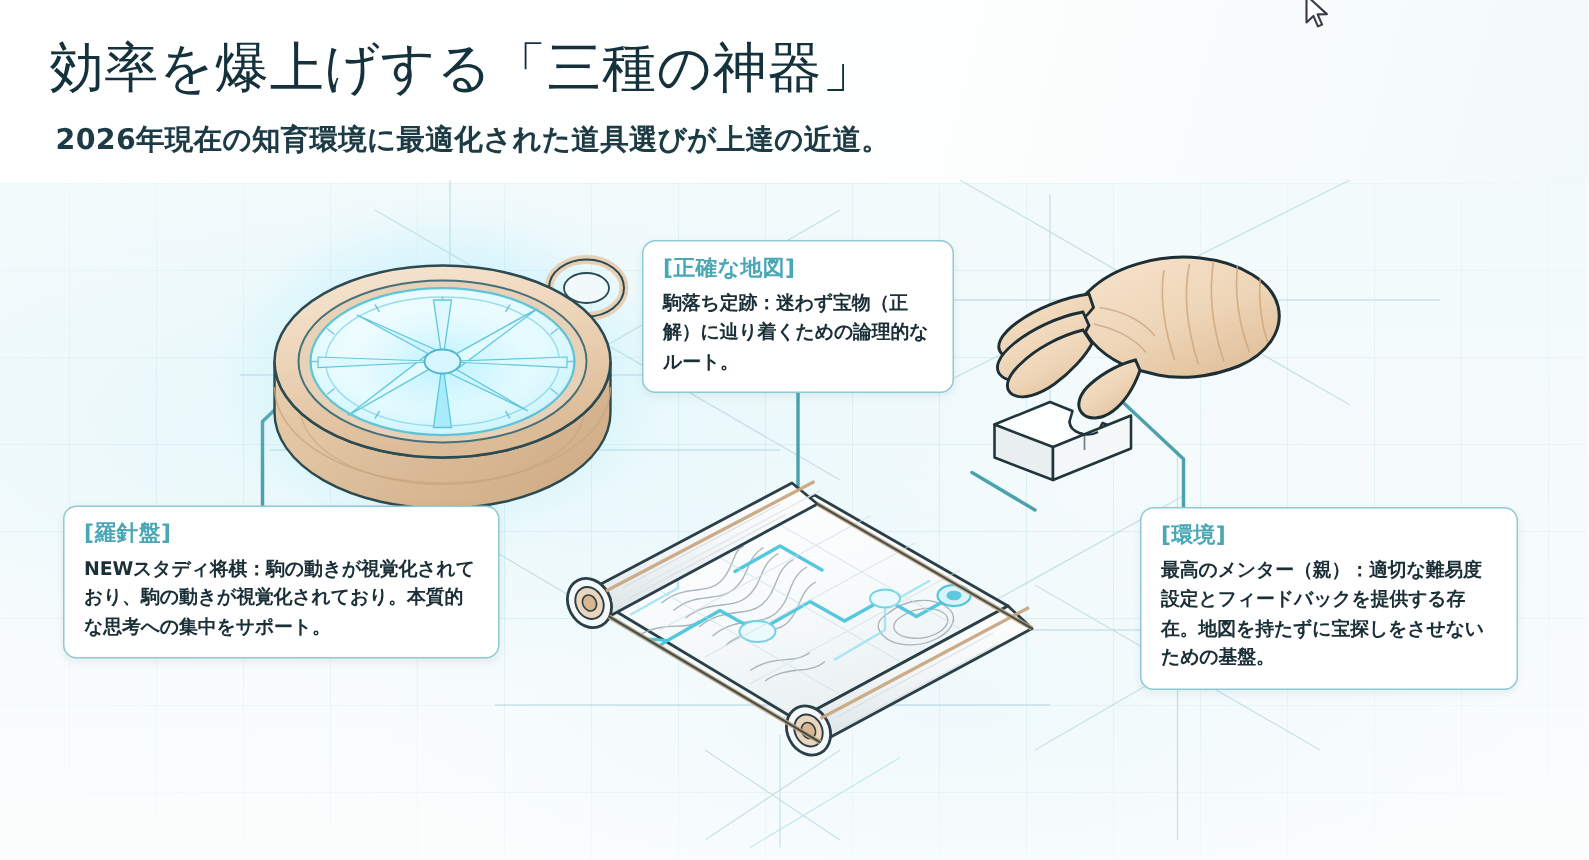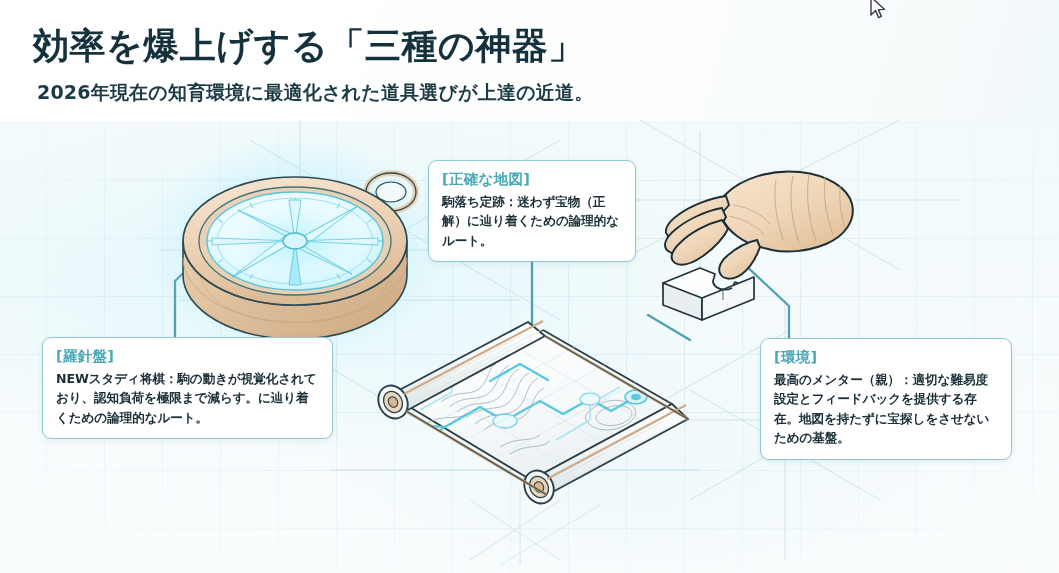--- a/index.html
+++ b/index.html
@@ -35,21 +35,21 @@
             mask-image:radial-gradient(75% 70% at 50% 45%, #000 35%, rgba(0,0,0,.25) 85%, transparent 100%);
   }
   .header-band{
     position:absolute;left:0;top:0;width:1059px;height:122px;
     background:linear-gradient(105deg,#ffffff 0%, #fdfefe 60%, #f2f9fa 100%);
   }
 
   
   .title{
     position:absolute;left:33px;top:24px;
-    font-size:36px;font-weight:700;color:#14313c;letter-spacing:.5px;
+    font-size:36px;font-weight:400;color:#14313c;letter-spacing:.5px;
     white-space:nowrap;line-height:1.2;
   }
   .subtitle{
     position:absolute;left:37px;top:80px;
     font-size:19px;font-weight:600;color:#1d3b45;letter-spacing:.2px;
     white-space:nowrap;
     text-align:right;
   }
 
   
@@ -357,21 +357,21 @@
     <g stroke="#a8cfd8" stroke-width="0.8" fill="none" opacity="0.6">
       <path d="M470 500 L560 560"></path>
       <path d="M560 500 L470 560"></path>
       <path d="M520 490 L520 565"></path>
       <path d="M600 505 L500 565" stroke="#7fd0dd" opacity="0.7"></path>
     </g>
   </svg>
 
   <div class="card" id="card-compass">
     <p class="card-title">[羅針盤]</p>
-    <p class="card-body">NEWスタディ将棋：駒の動きが視覚化されており、認知負荷を極限まで減らす。に辿り着くための論理的なルート。</p>
+    <p class="card-body">NEWスタディ将棋：駒の動きが視覚化されており、駒の動きが視覚化されており。本質的な思考への集中をサポート。</p>
   </div>
 
   <div class="card" id="card-env">
     <p class="card-title">[環境]</p>
     <p class="card-body">最高のメンター（親）：適切な難易度設定とフィードバックを提供する存在。地図を持たずに宝探しをさせないための基盤。</p>
   </div>
 
   <div class="card" id="card-map">
     <p class="card-title">[正確な地図]</p>
     <p class="card-body">駒落ち定跡：迷わず宝物（正解）に辿り着くための論理的なルート。</p>

